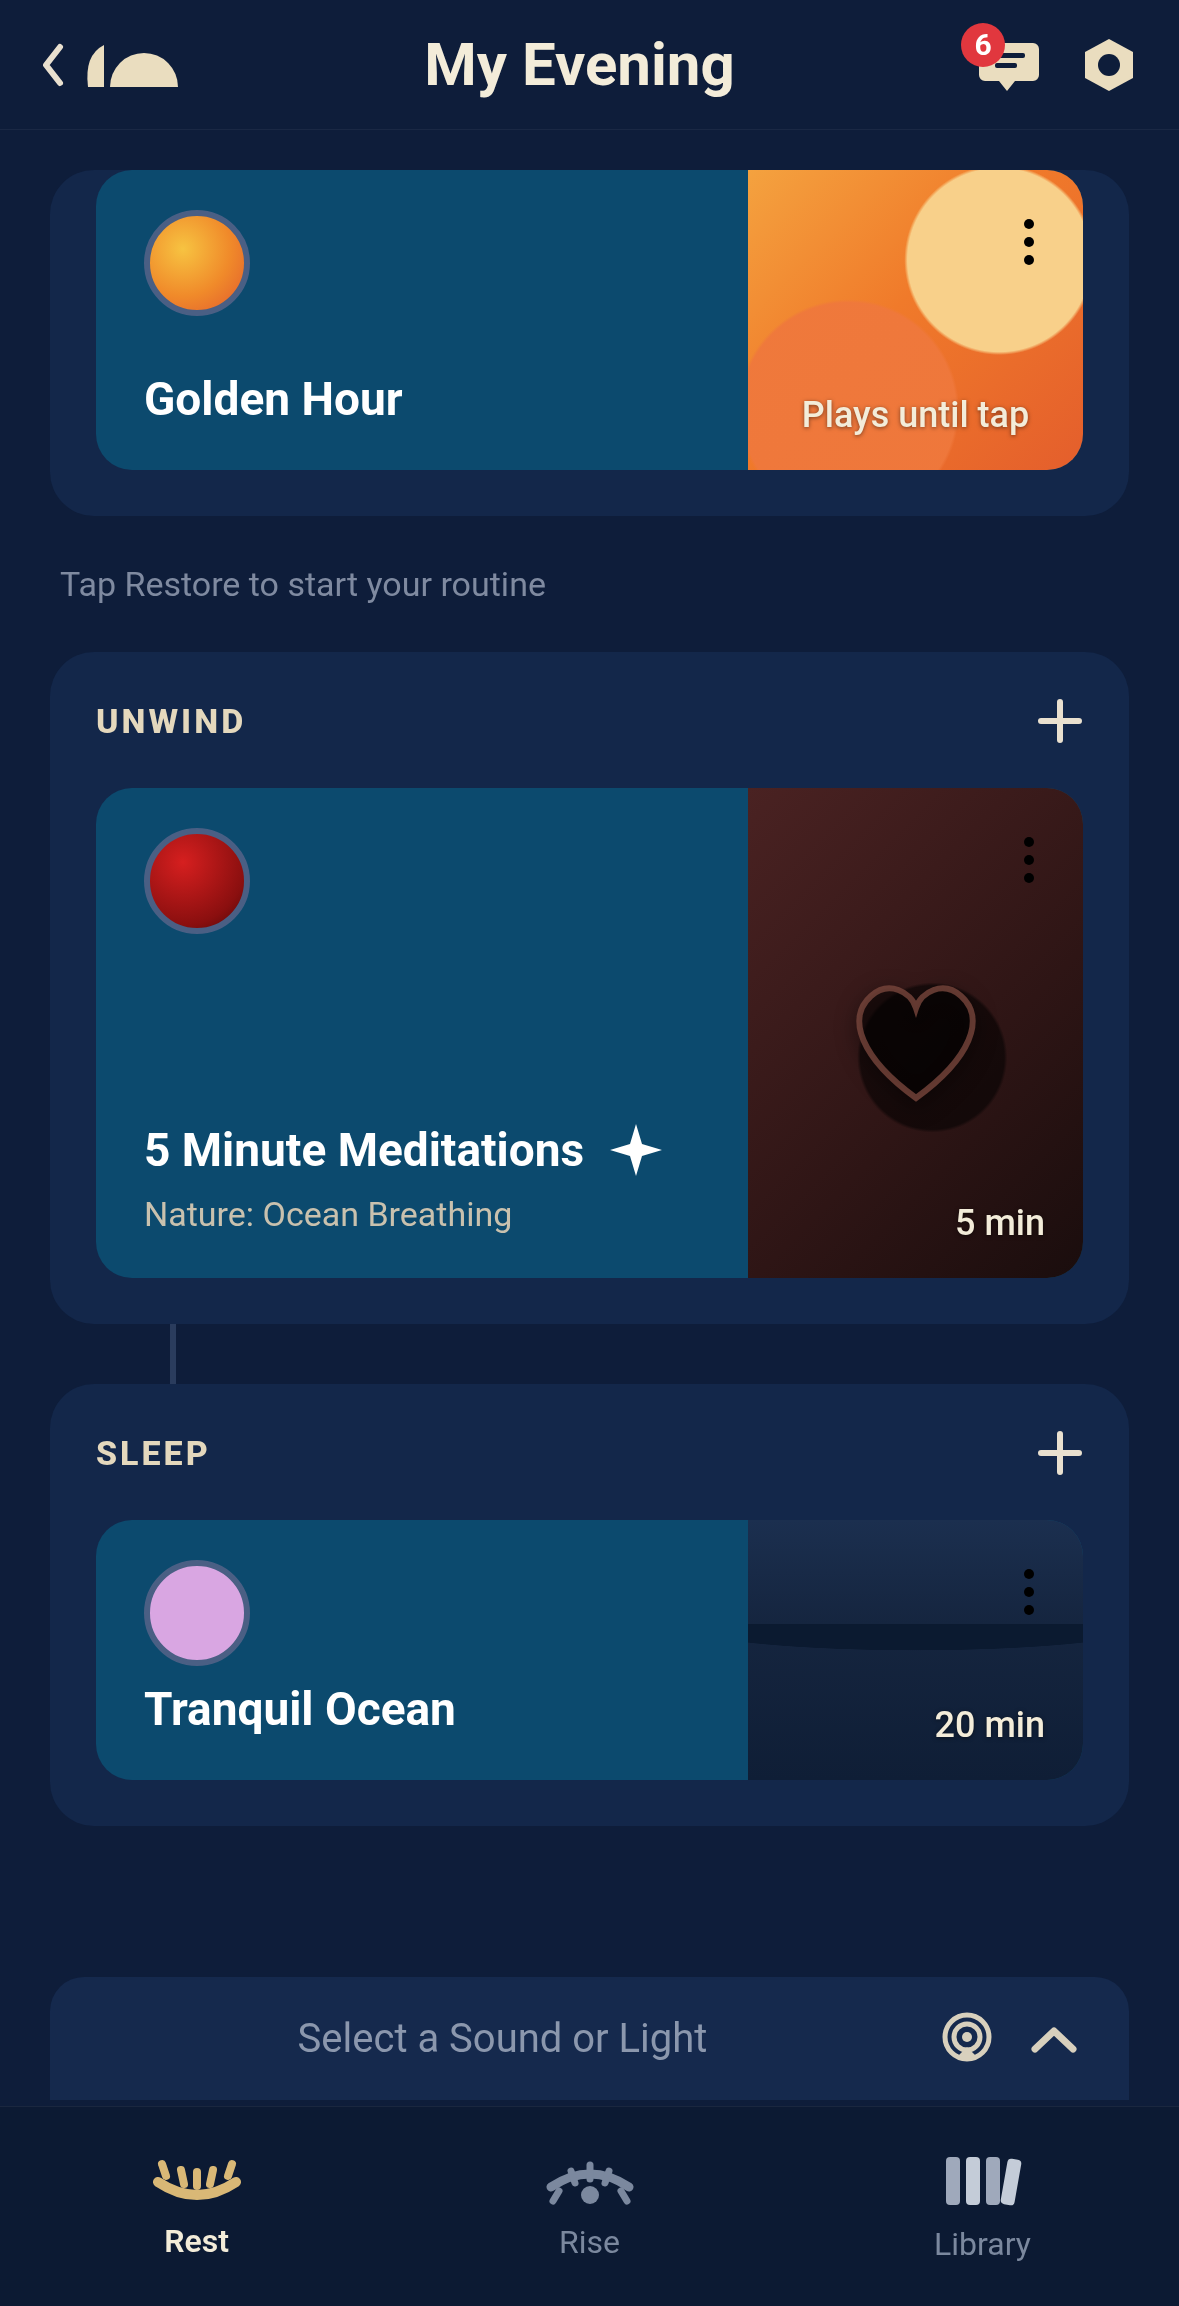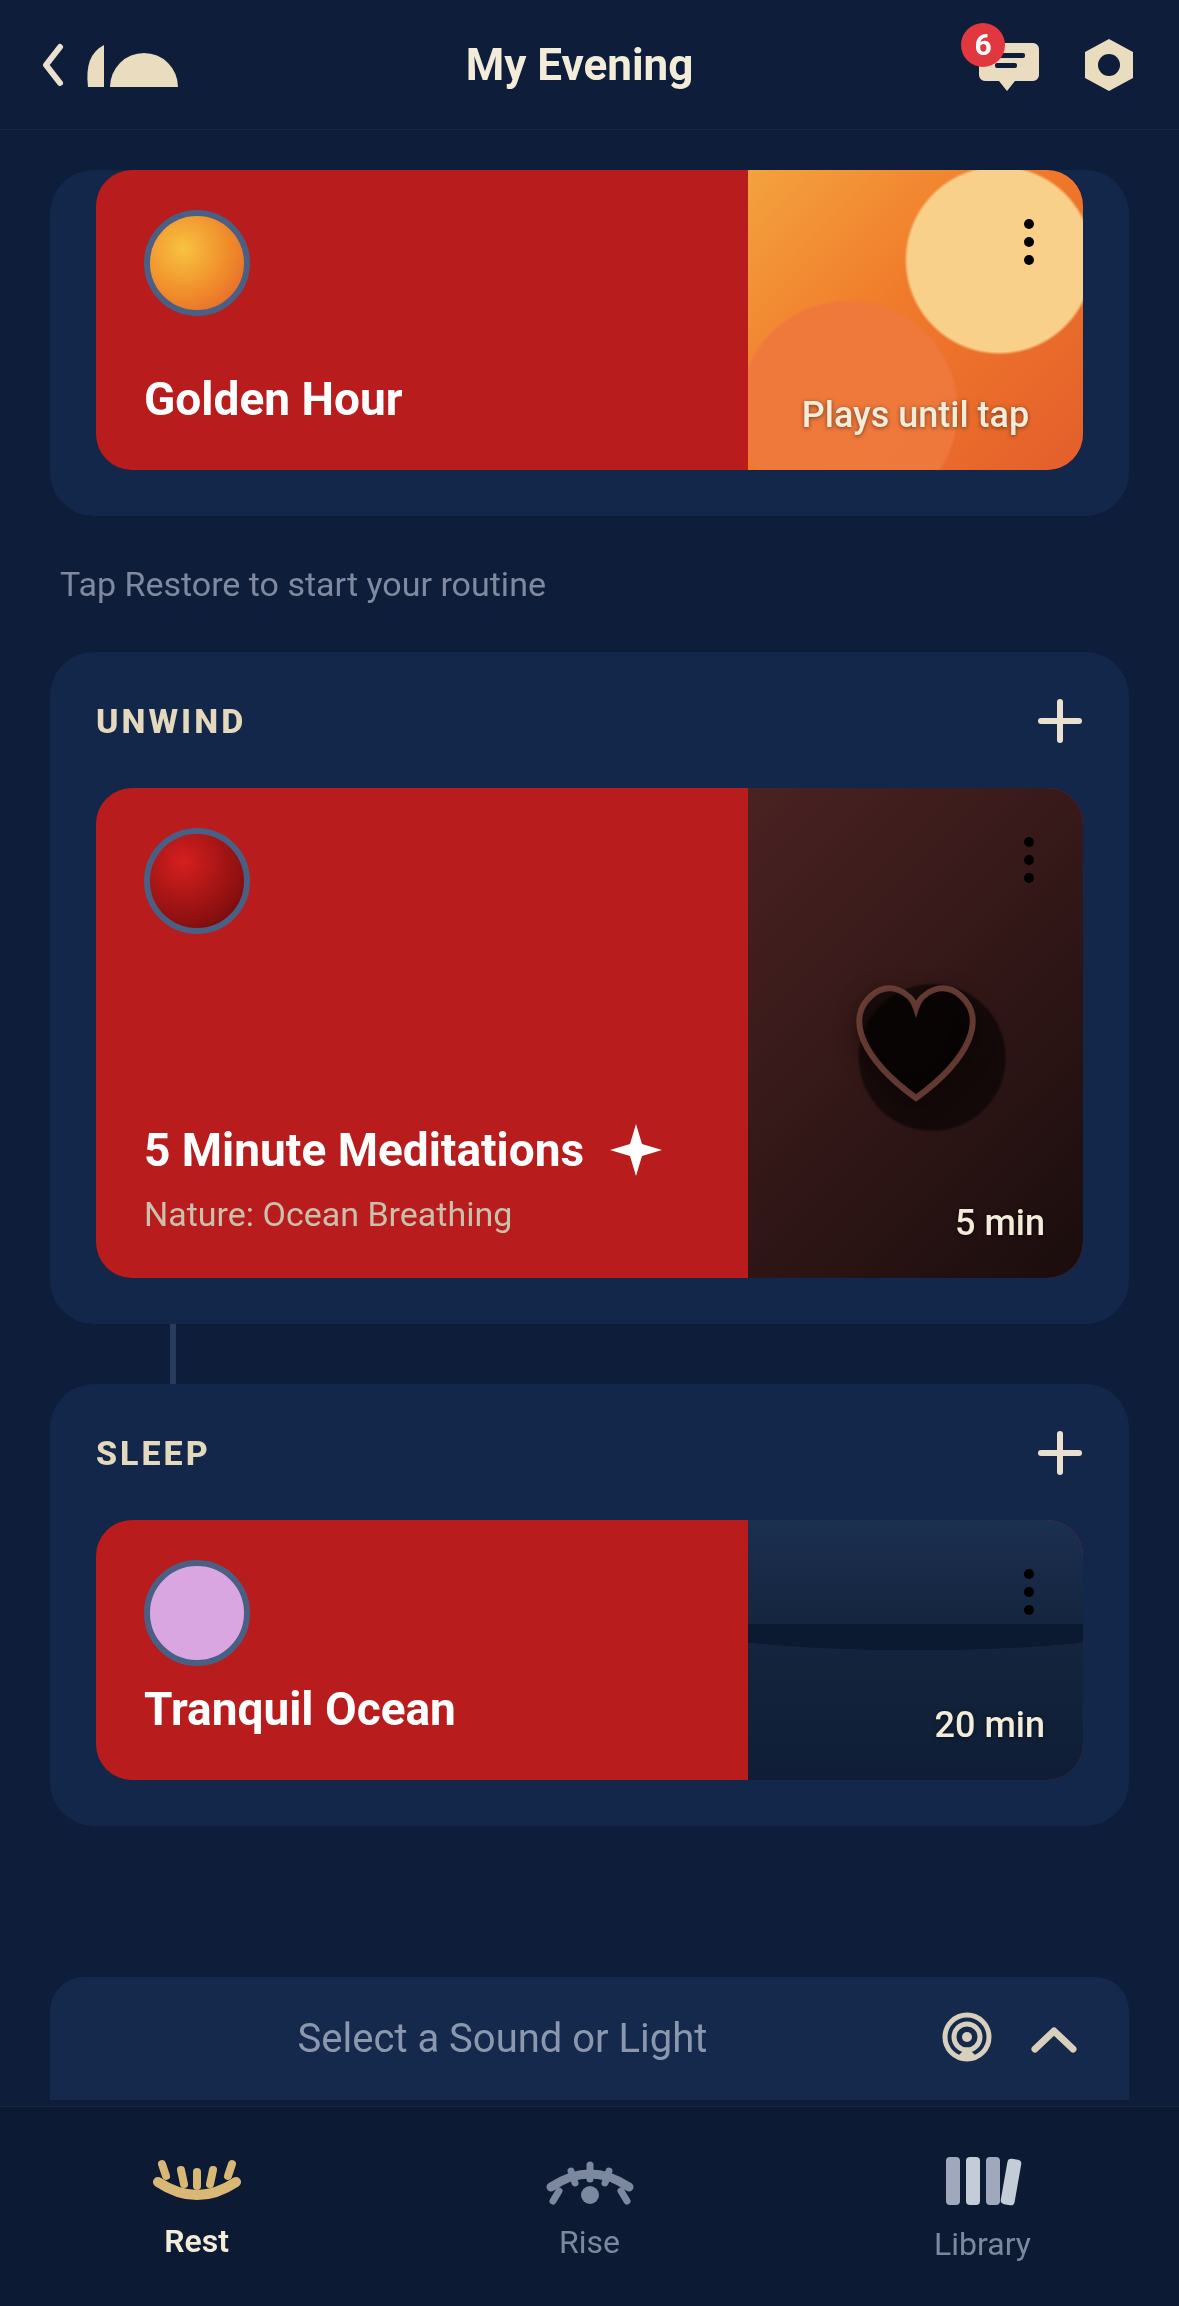--- a/index.html
+++ b/index.html
@@ -22,21 +22,21 @@
     background: #0e1d3a;
   }
   .header .back-cluster {
     display: flex;
     align-items: center;
     gap: 14px;
   }
   .header .title {
     flex: 1;
     text-align: center;
-    font-size: 44px;
+    font-size: 60px;
     font-weight: 700;
     color: #f3ecd9;
   }
   .header .right-icons {
     display: flex;
     align-items: center;
     gap: 40px;
   }
   .badge-wrap { position: relative; }
   .badge {
@@ -84,21 +84,21 @@
     font-weight: 800;
     letter-spacing: 3px;
     color: #e4d8bd;
   }
   .plus-btn {
     color: #e9e0cf;
   }
 
   
   .card {
-    background: #b91c1c;
+    background: #0c4a6e;
     border-radius: 36px;
     overflow: hidden;
     display: flex;
     position: relative;
     min-height: 300px;
   }
   .card.tall { min-height: 490px; }
   .card-left {
     flex: 1;
     padding: 40px 48px 44px 48px;

